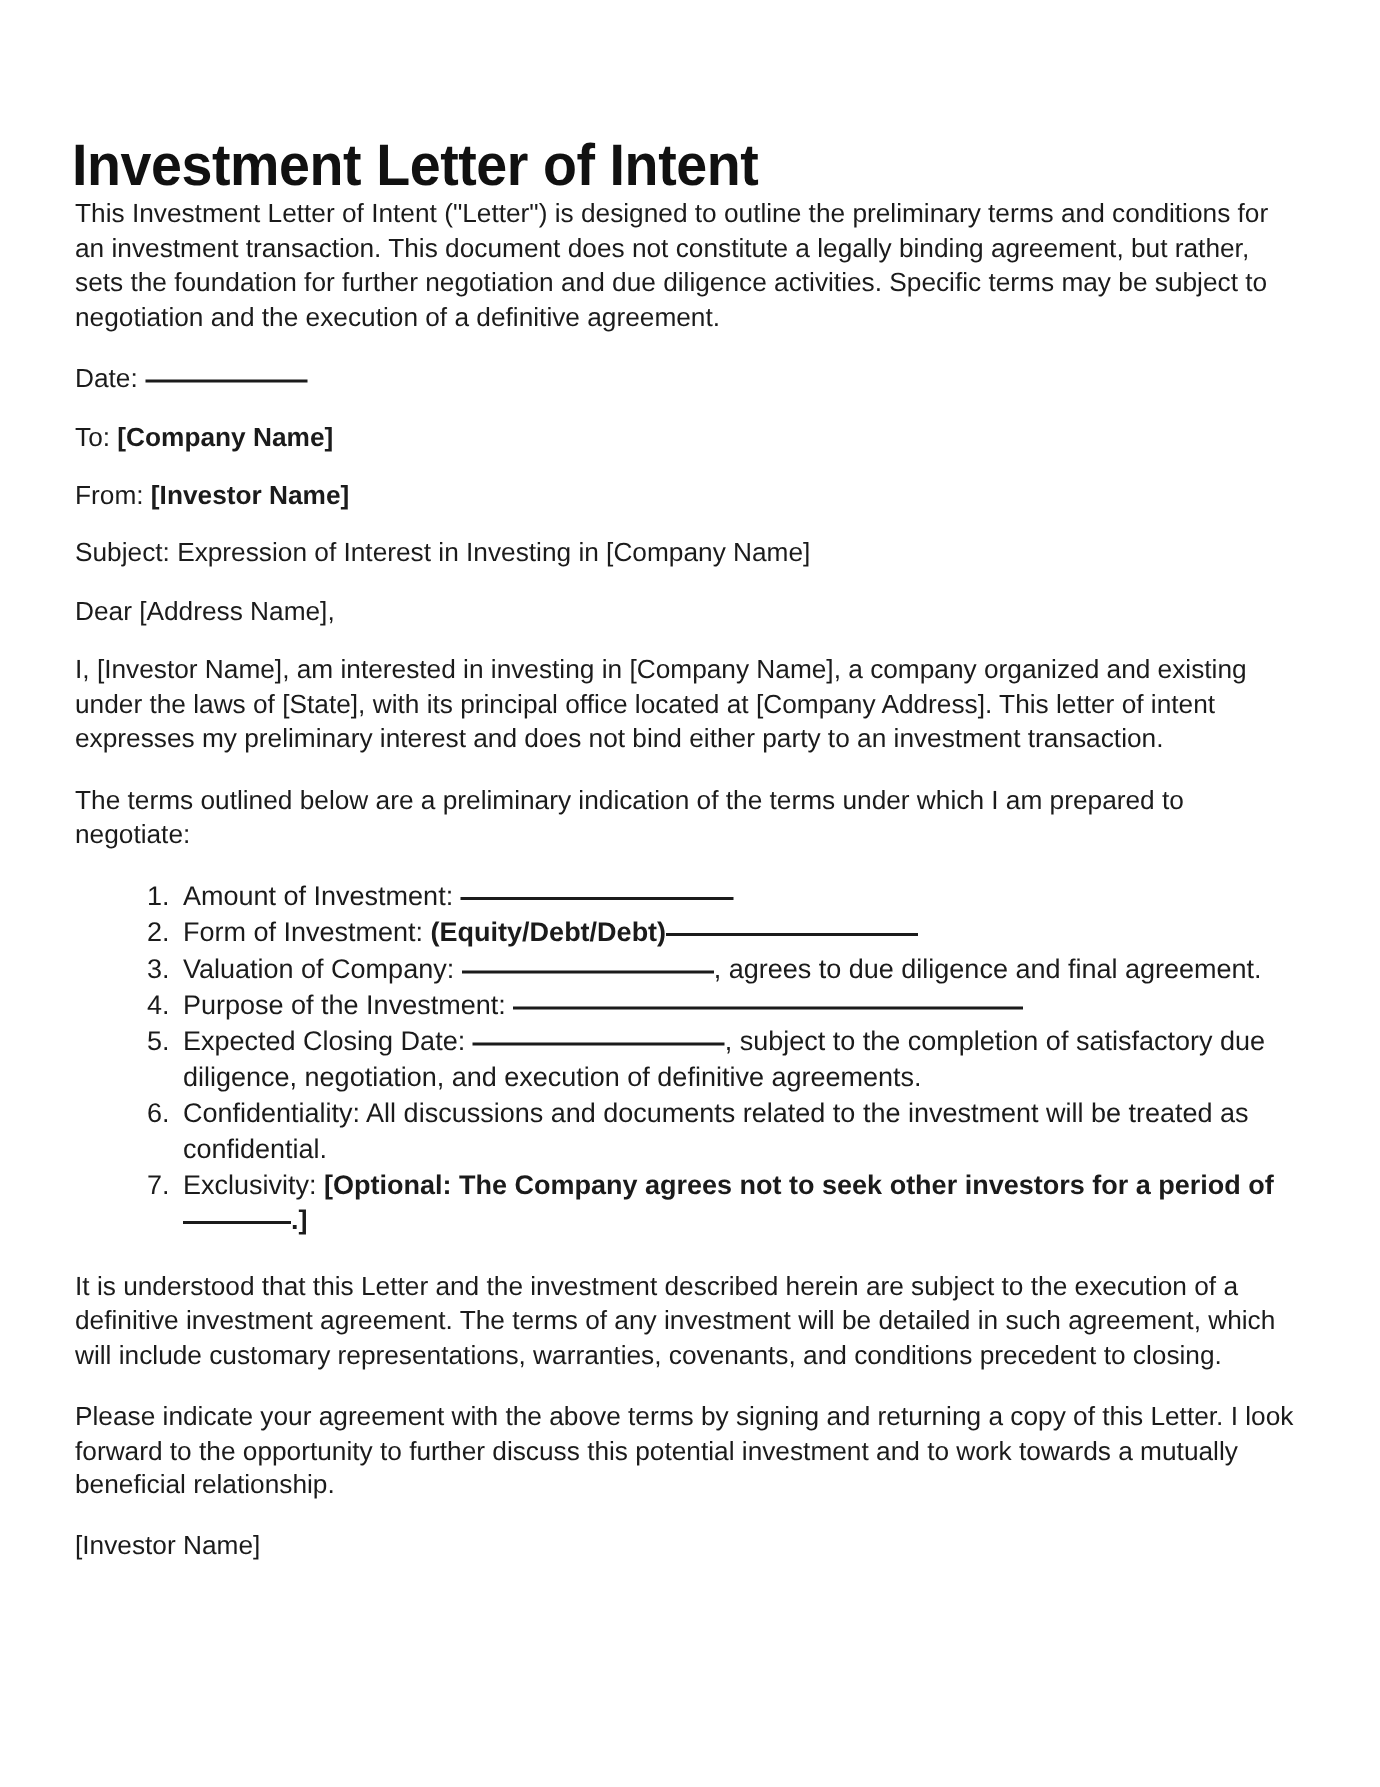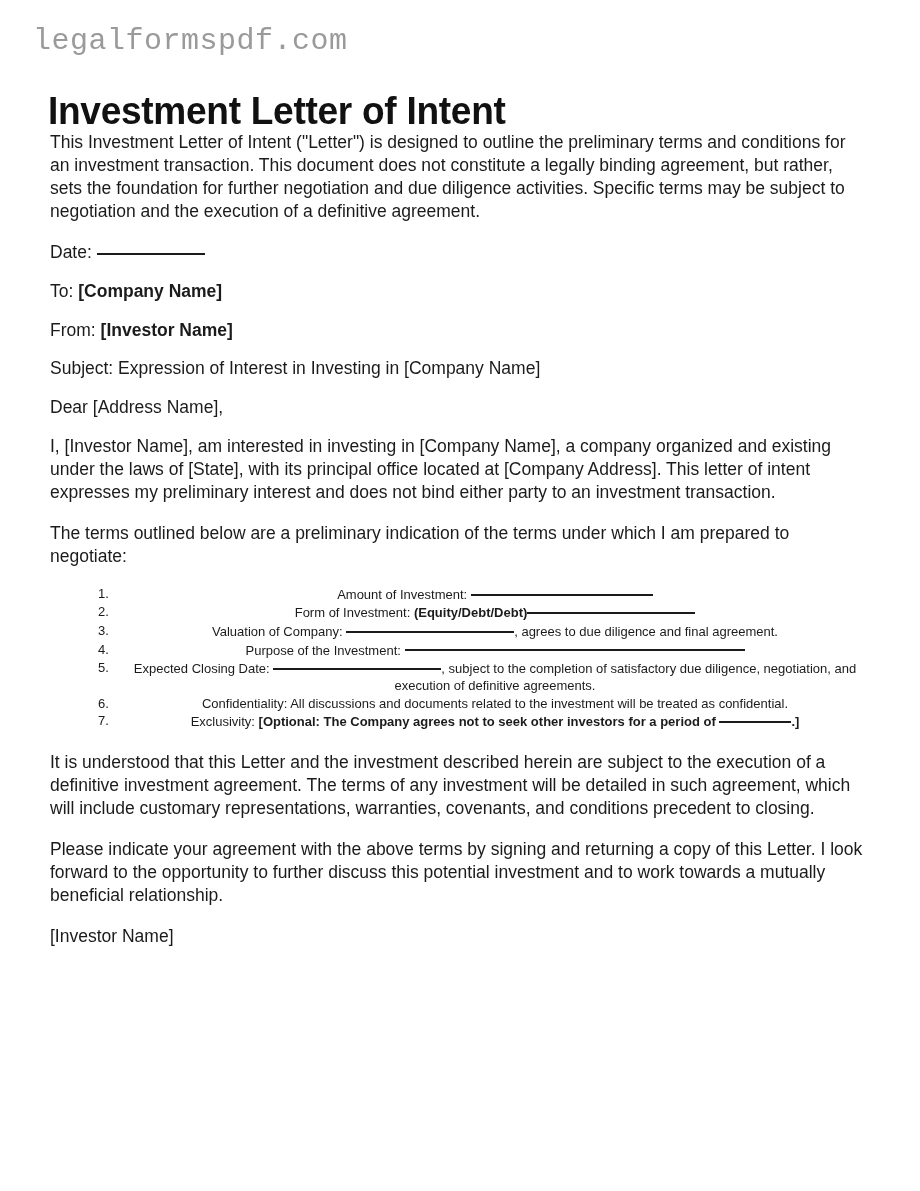--- a/index.html
+++ b/index.html
@@ -96,27 +96,26 @@
 
   
   ol.terms {
     margin: 2px 0 20px 0;
     padding: 0 0 0 48px;
     list-style: none;
     counter-reset: term;
   }
   ol.terms > li {
     position: relative;
-    font-size: 13px;
+    font-size: 18px;
     line-height: 1.3;
     color: #1b1b1b;
     padding-left: 24px;
     margin: 0 0 1px 0;
     counter-increment: term;
-    text-align: center;
   }
   ol.terms > li::before {
     content: counter(term) ".";
     position: absolute;
     left: 0;
     top: 0;
     width: 20px;
     text-align: left;
   }
 
@@ -124,21 +123,20 @@
     margin: 0 0 20px 0;
   }
 
   .gap-lg { margin-bottom: 22px; }
 </style>
 </head>
 <body>
 
 <div class="page">
 
-  <div class="site-logo">legalformspdf.com</div>
 
   <h1 class="doc-title">Investment Letter of Intent</h1>
 
   <div class="body-wrap">
 
     <p class="para lead">This Investment Letter of Intent ("Letter") is designed to outline the preliminary terms and conditions for an investment transaction. This document does not constitute a legally binding agreement, but rather, sets the foundation for further negotiation and due diligence activities. Specific terms may be subject to negotiation and the execution of a definitive agreement.</p>
 
     <p class="para tight">
       <span>Date:</span><span>&nbsp;</span><span class="blank w-date"></span>
     </p>

